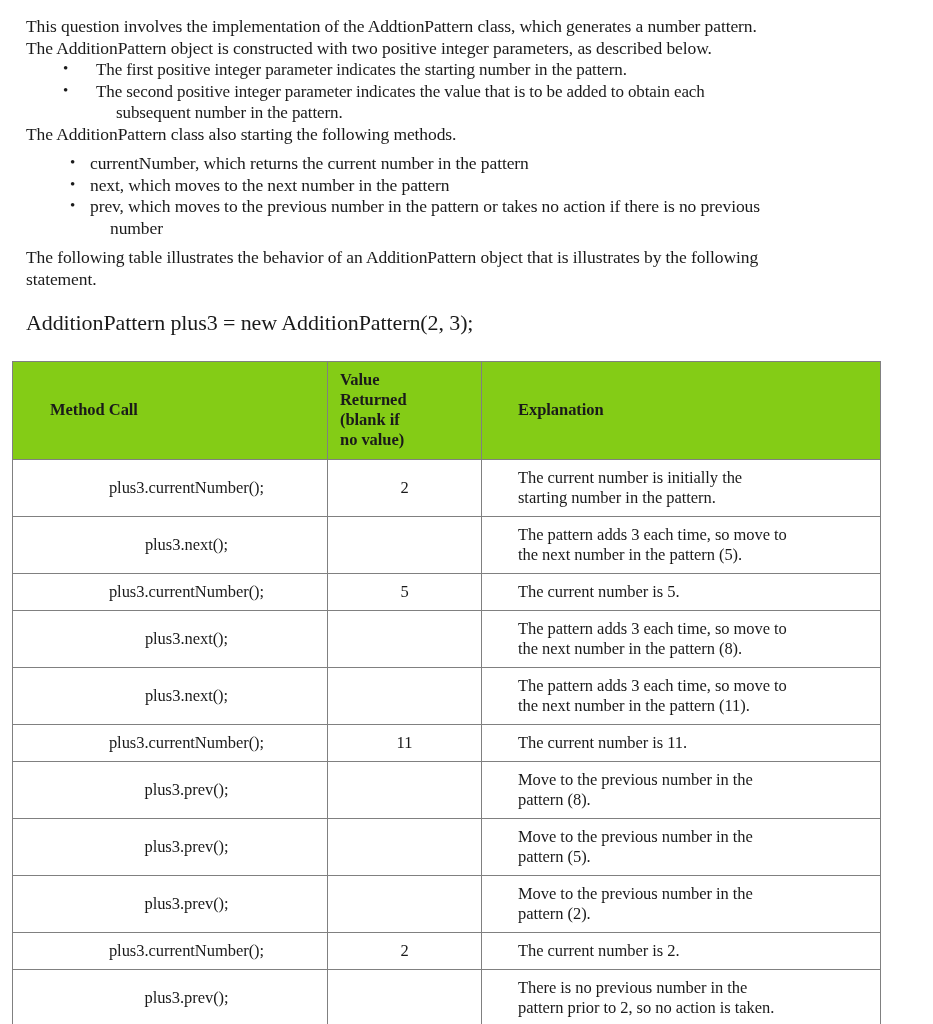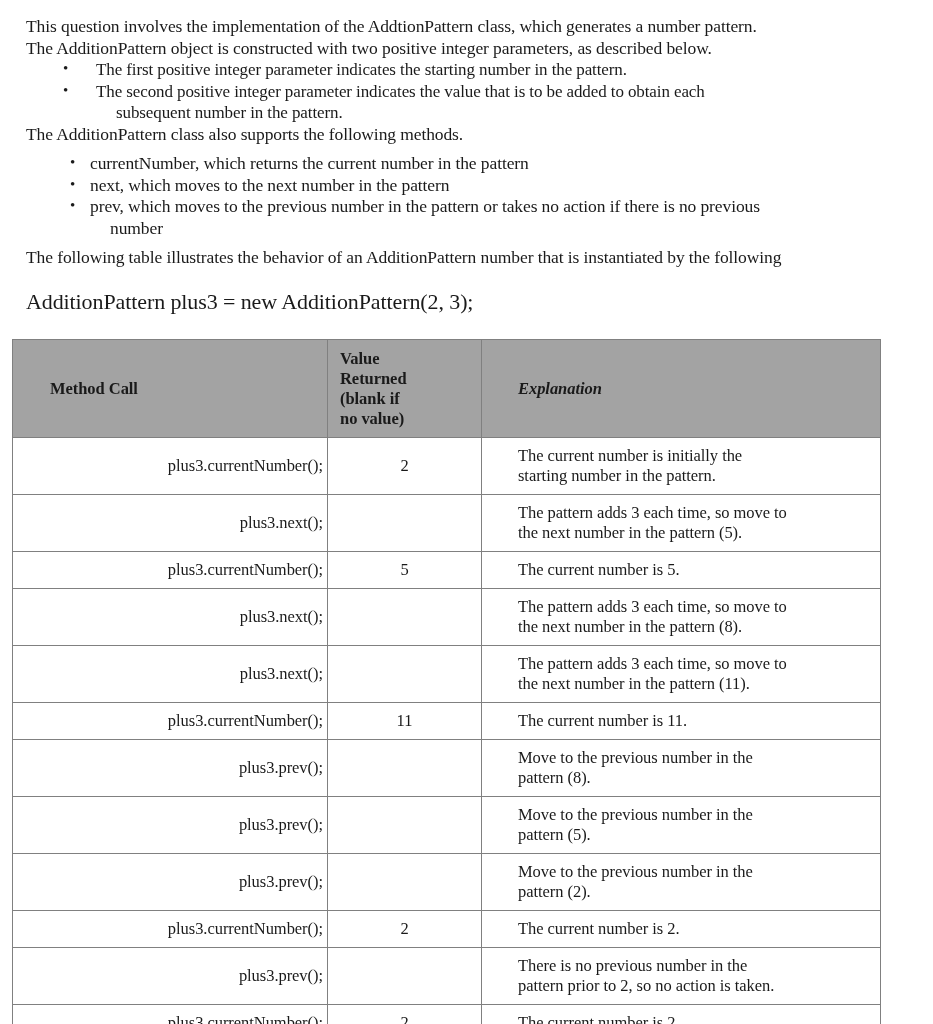--- a/index.html
+++ b/index.html
@@ -101,35 +101,35 @@
   table.behavior th,
   table.behavior td {
     border: 1.2px solid #808080;
     vertical-align: middle;
     font-size: 16.5px;
     line-height: 20px;
     letter-spacing: -0.05px;
   }
 
   table.behavior thead th {
-    background: #a3a3a3;
+    background: #84cc16;
     font-weight: bold;
     text-align: left;
     height: 98px;
     box-sizing: border-box;
   }
   th.h-method { padding-left: 37px; }
   th.h-value  { padding-left: 12px; }
-  th.h-expl   { padding-left: 36px; font-style: italic; }
+  th.h-expl   { padding-left: 36px; }
 
   th.h-value .vline { display: block; }
 
   td.call {
     padding: 8px 4px 8px 37px;
-    text-align: right;
+    text-align: center;
     margin-left: 31px;
   }
   td.value {
     padding: 8px 4px;
     text-align: center;
   }
   td.expl {
     padding: 8px 10px 8px 36px;
     text-align: left;
   }
@@ -146,32 +146,33 @@
     <p class="para">The  AdditionPattern object is constructed with two positive integer parameters, as described below.</p>
 
     <ul class="bullets-a">
       <li>The first positive integer parameter indicates the starting number in the pattern.</li>
       <li>
         <span>The second positive integer parameter indicates the value that is to be added to obtain each</span>
         <span class="sub-indent">subsequent number in the pattern.</span>
       </li>
     </ul>
 
-    <p class="para">The  AdditionPattern class also supports the following methods.</p>
+    <p class="para">The  AdditionPattern class also starting the following methods.</p>
 
     <ul class="bullets-b">
       <li>currentNumber, which returns the current number in the pattern</li>
       <li>next, which moves to the next number in the pattern</li>
       <li>
         <span>prev, which moves to the previous number in the pattern or takes no action if there is no previous</span>
         <span class="sub-indent">number</span>
       </li>
     </ul>
 
-    <p class="para">The following table illustrates the behavior of an  AdditionPattern number that is instantiated by the following</p>
+    <p class="para">The following table illustrates the behavior of an  AdditionPattern object that is illustrates by the following</p>
+    <p class="para">statement.</p>
     <p class="code-line">AdditionPattern plus3 = new AdditionPattern(2, 3);</p>
 
   </div>
 
   <div class="table-wrap">
     <table class="behavior">
       <colgroup>
         <col class="c1">
           <col class="c2">
           <col class="c3">

